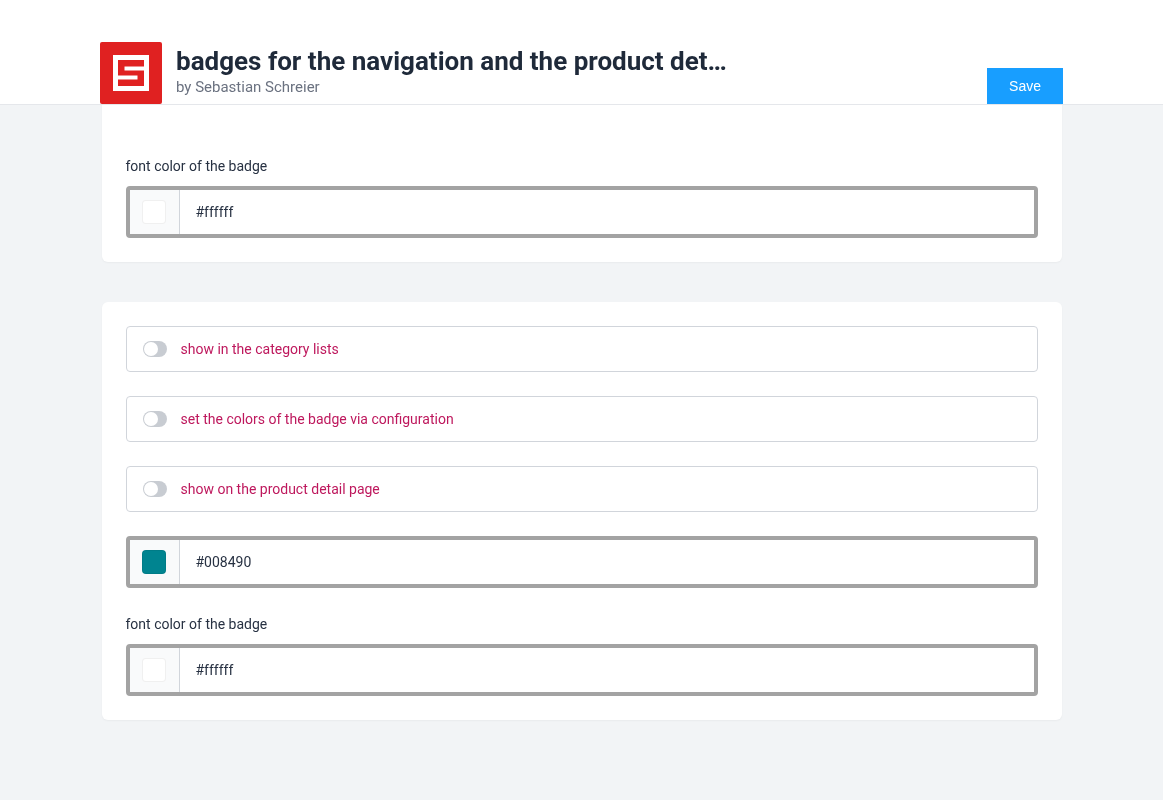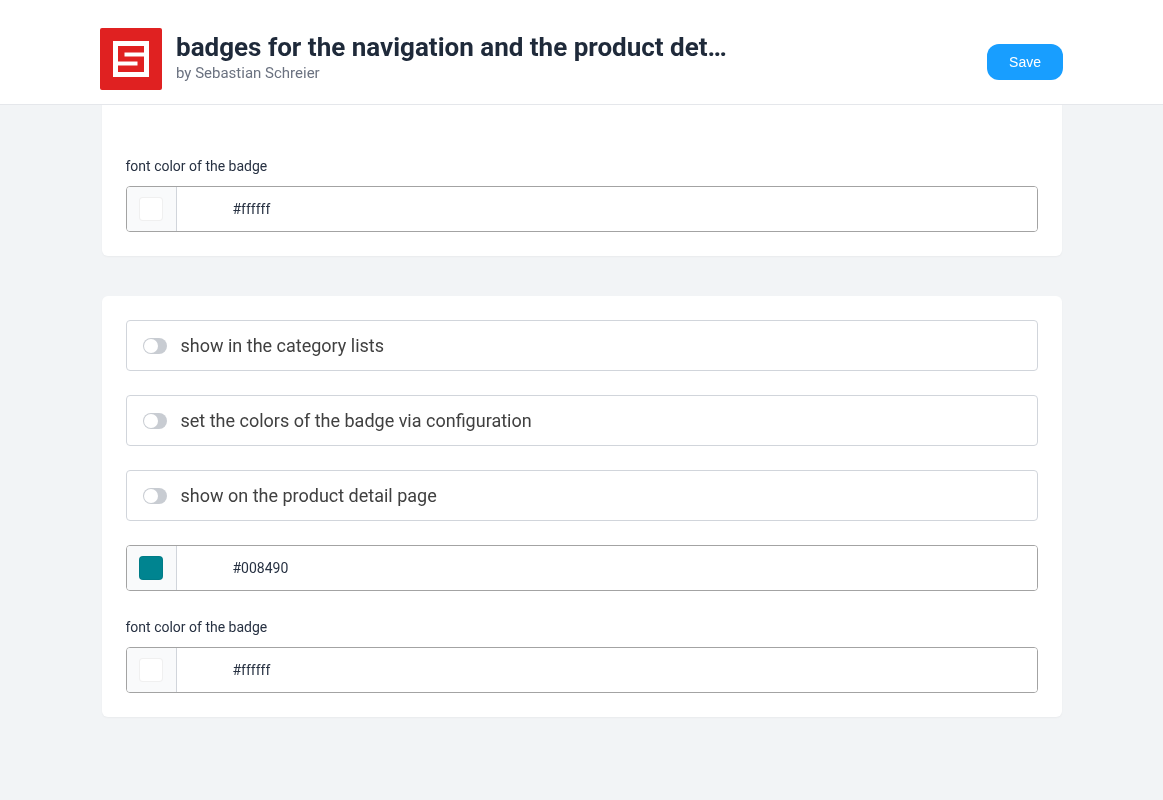--- a/index.html
+++ b/index.html
@@ -6,21 +6,21 @@
   body {
     font-family: -apple-system, BlinkMacSystemFont, "Segoe UI", Roboto, "Helvetica Neue", Arial, sans-serif;
     background: #f2f4f6;
     color: #1f2937;
   }
   .header {
     background: #fff;
     border-bottom: 1px solid #e5e7eb;
     height: 105px;
     display: flex;
-    align-items: center;
+    align-items: flex-end;
     padding: 14px 100px 0 100px;
     position: sticky;
     top: 0;
     z-index: 10;
   }
   .header-left { display: flex; align-items: flex-start; gap: 14px; flex: 1; min-width: 0; }
   .logo {
     width: 62px; height: 62px;
     background: #e02121;
     border-radius: 2px;
@@ -51,21 +51,21 @@
   }
   .page-subtitle {
     font-size: 15px;
     color: #6b7280;
     margin-top: 2px;
   }
   .save-btn {
     background: #189eff;
     color: #fff;
     border: none;
-    border-radius: 12px;
+    border-radius: 0;
     padding: 10px 22px;
     font-size: 14px;
     font-weight: 500;
     cursor: pointer;
     margin-top: 6px;
   }
   .content {
     padding: 0 0 40px 0;
   }
   .card {
@@ -101,35 +101,34 @@
     flex-shrink: 0;
   }
   .toggle::after {
     content: "";
     position: absolute;
     left: 1px; top: 1px;
     width: 14px; height: 14px;
     background: #fff;
     border-radius: 50%;
   }
-  .toggle-label { font-size: 18px; color: #404040; }
+  .toggle-label { font-size: 14px; color: #be185d; }
   .field { margin-bottom: 24px; }
   .field:last-child { margin-bottom: 0; margin-top: 28px; }
   .field-label {
     font-size: 14px;
     color: #273142;
     margin-bottom: 12px;
     display: block;
   }
   .color-row {
     display: flex;
-    border: 1px solid #a3a3a3;
+    border: 4px solid #a3a3a3;
     border-radius: 4px;
     overflow: hidden;
-    gap: 40px;
   }
   .swatch-wrap {
     width: 50px;
     background: #f9fafb;
     border-right: 1px solid #d1d5db;
     display: flex;
     align-items: center;
     justify-content: center;
     flex-shrink: 0;
   }

